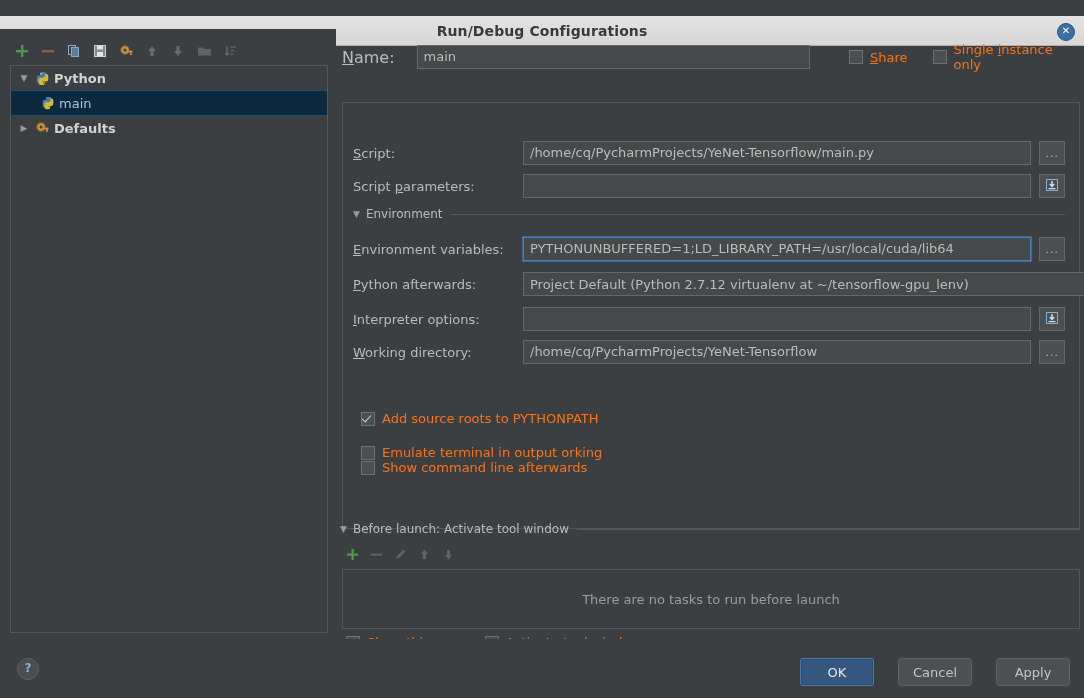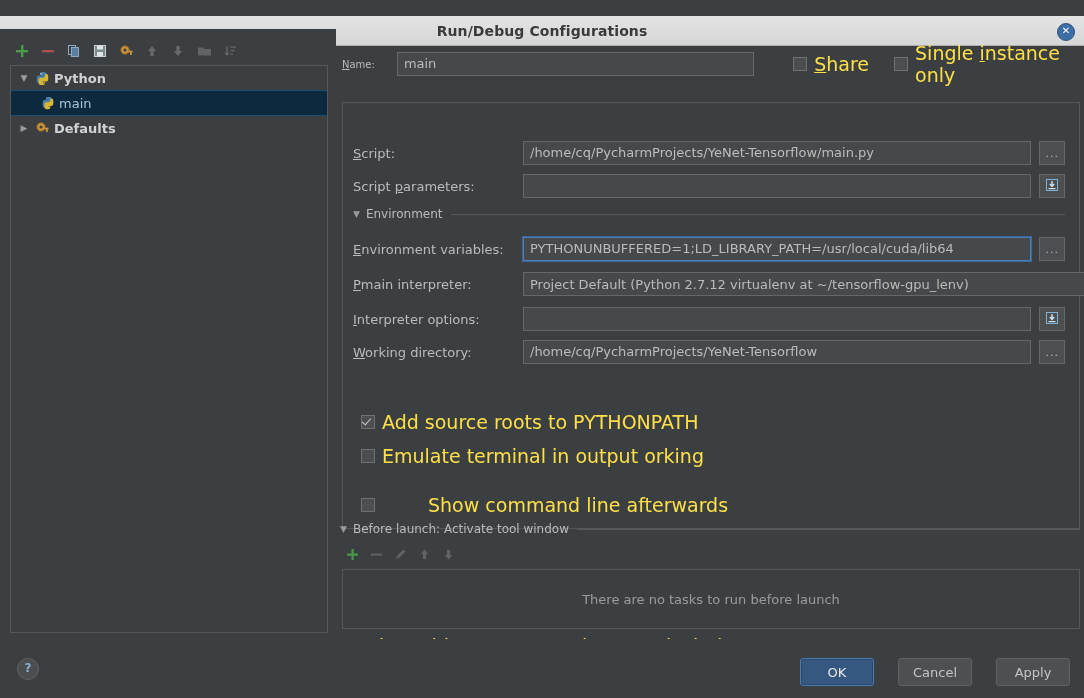--- a/index.html
+++ b/index.html
@@ -113,21 +113,21 @@
     width: 748px; height: 610px;
   }
 
   #name-row {
     position: absolute;
     left: 6px; top: 13px;
     display: flex;
     align-items: center;
     width: 736px;
   }
-  .field-label { color: #bbbbbb; font-size: 10px; }
+  .field-label { color: #bbbbbb; font-size: 16px; }
   .u { text-decoration: underline; }
 
   .textfield {
     background: #45494a;
     border: 1px solid #646868;
     color: #bbbbbb;
     font-family: "DejaVu Sans", "Liberation Sans", sans-serif;
     font-size: 13px;
     height: 24px;
     line-height: 24px;
@@ -158,21 +158,21 @@
   }
   .cbox.checked::after {
     content: "";
     position: absolute;
     left: 2px; top: 0px;
     width: 4px; height: 8px;
     border: solid #cfcfcf;
     border-width: 0 1.6px 1.6px 0;
     transform: rotate(42deg);
   }
-  .cb-label { margin-left: 7px; font-size: 19px; color: #fde047; }
+  .cb-label { margin-left: 7px; font-size: 13px; color: #f97316; }
 
   
   #tabs {
     position: absolute;
     left: 6px; top: 49px;
     height: 24px;
     display: flex;
     align-items: flex-end;
   }
   .tab {
@@ -499,21 +499,21 @@
 
     <div class="row" style="left:10px; top:134px; width:712px;">
       <span class="rowlabel"><span class="u">E</span><span>nvironment variables:</span></span>
       <input class="textfield focused" type="text" style="width: 514px;" value="PYTHONUNBUFFERED=1;LD_LIBRARY_PATH=/usr/local/cuda/lib64">
       <div class="browse-btn" style="margin-left:8px;">
         <span>...</span>
       </div>
     </div>
 
     <div class="row" style="left:10px; top:169px; width:712px;">
-      <span class="rowlabel"><span class="u">P</span><span>main interpreter:</span></span>
+      <span class="rowlabel"><span class="u">P</span><span>ython afterwards:</span></span>
       <div style="display:flex;align-items:center;">
         <div class="textfield" style="width:564px;overflow:hidden;white-space:nowrap;">Project Default (Python 2.7.12 virtualenv at ~/tensorflow-gpu_lenv)</div>
         <div class="combo-arrow">
           <svg width="10" height="8" viewBox="0 0 10 8">
               <path d="M1 2 L9 2 L5 6.5 Z" fill="#c6c6c6"></path>
             </svg>
         </div>
       </div>
     </div>
 
@@ -540,21 +540,21 @@
     </div>
 
     <div class="checkbox-wrap" style="position:absolute;left:18px;top:308px;">
       <span class="cbox checked"></span>
       <span class="cb-label">Add source roots to PYTHONPATH</span>
     </div>
     <div class="checkbox-wrap" style="position:absolute;left:18px;top:342px;">
       <span class="cbox"></span>
       <span class="cb-label">Emulate terminal in output orking</span>
     </div>
-    <div class="checkbox-wrap" style="position:absolute;left:18px;top:391px;gap:46px;">
+    <div class="checkbox-wrap" style="position:absolute;left:18px;top:357px;">
       <span class="cbox"></span>
       <span class="cb-label">Show command line afterwards</span>
     </div>
   </div>
 
   <div id="before-launch-head">
     <span style="font-size:9px;color:#9a9a9a;">▼</span>
     <span style="margin-left:6px;">Before launch: Activate tool window</span>
     <span class="section-line" style="flex:1;"></span>
   </div>

